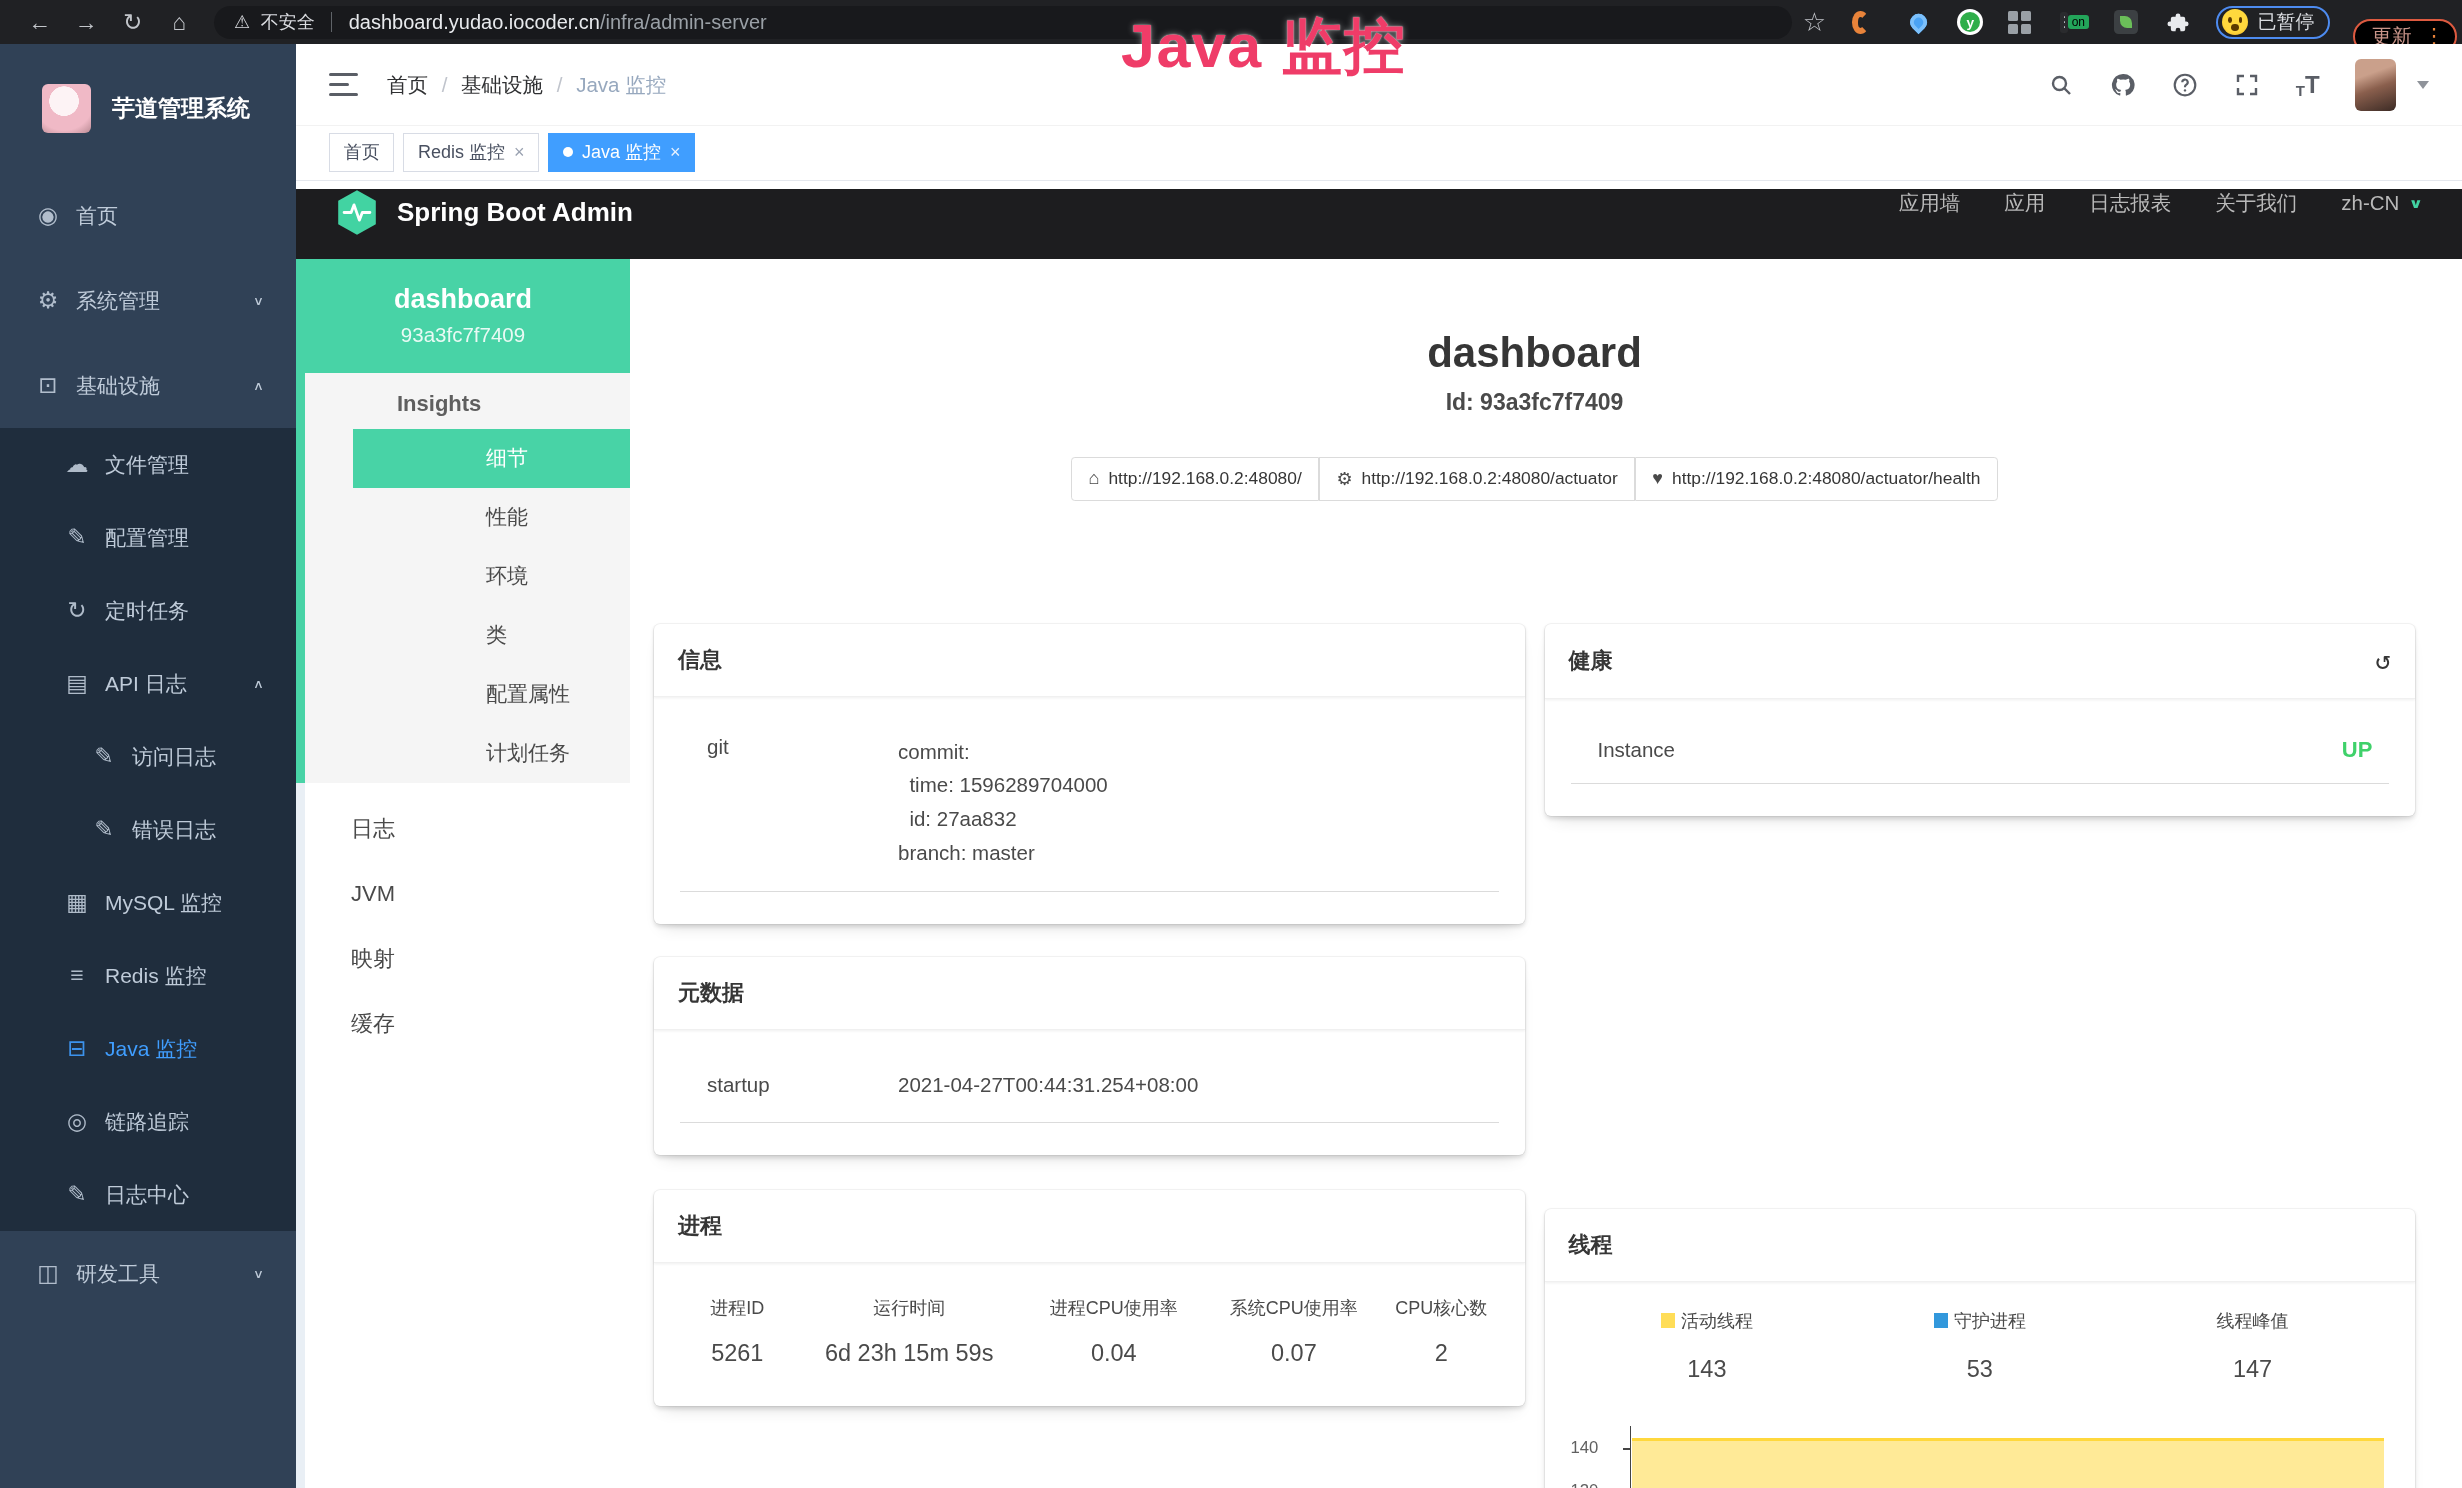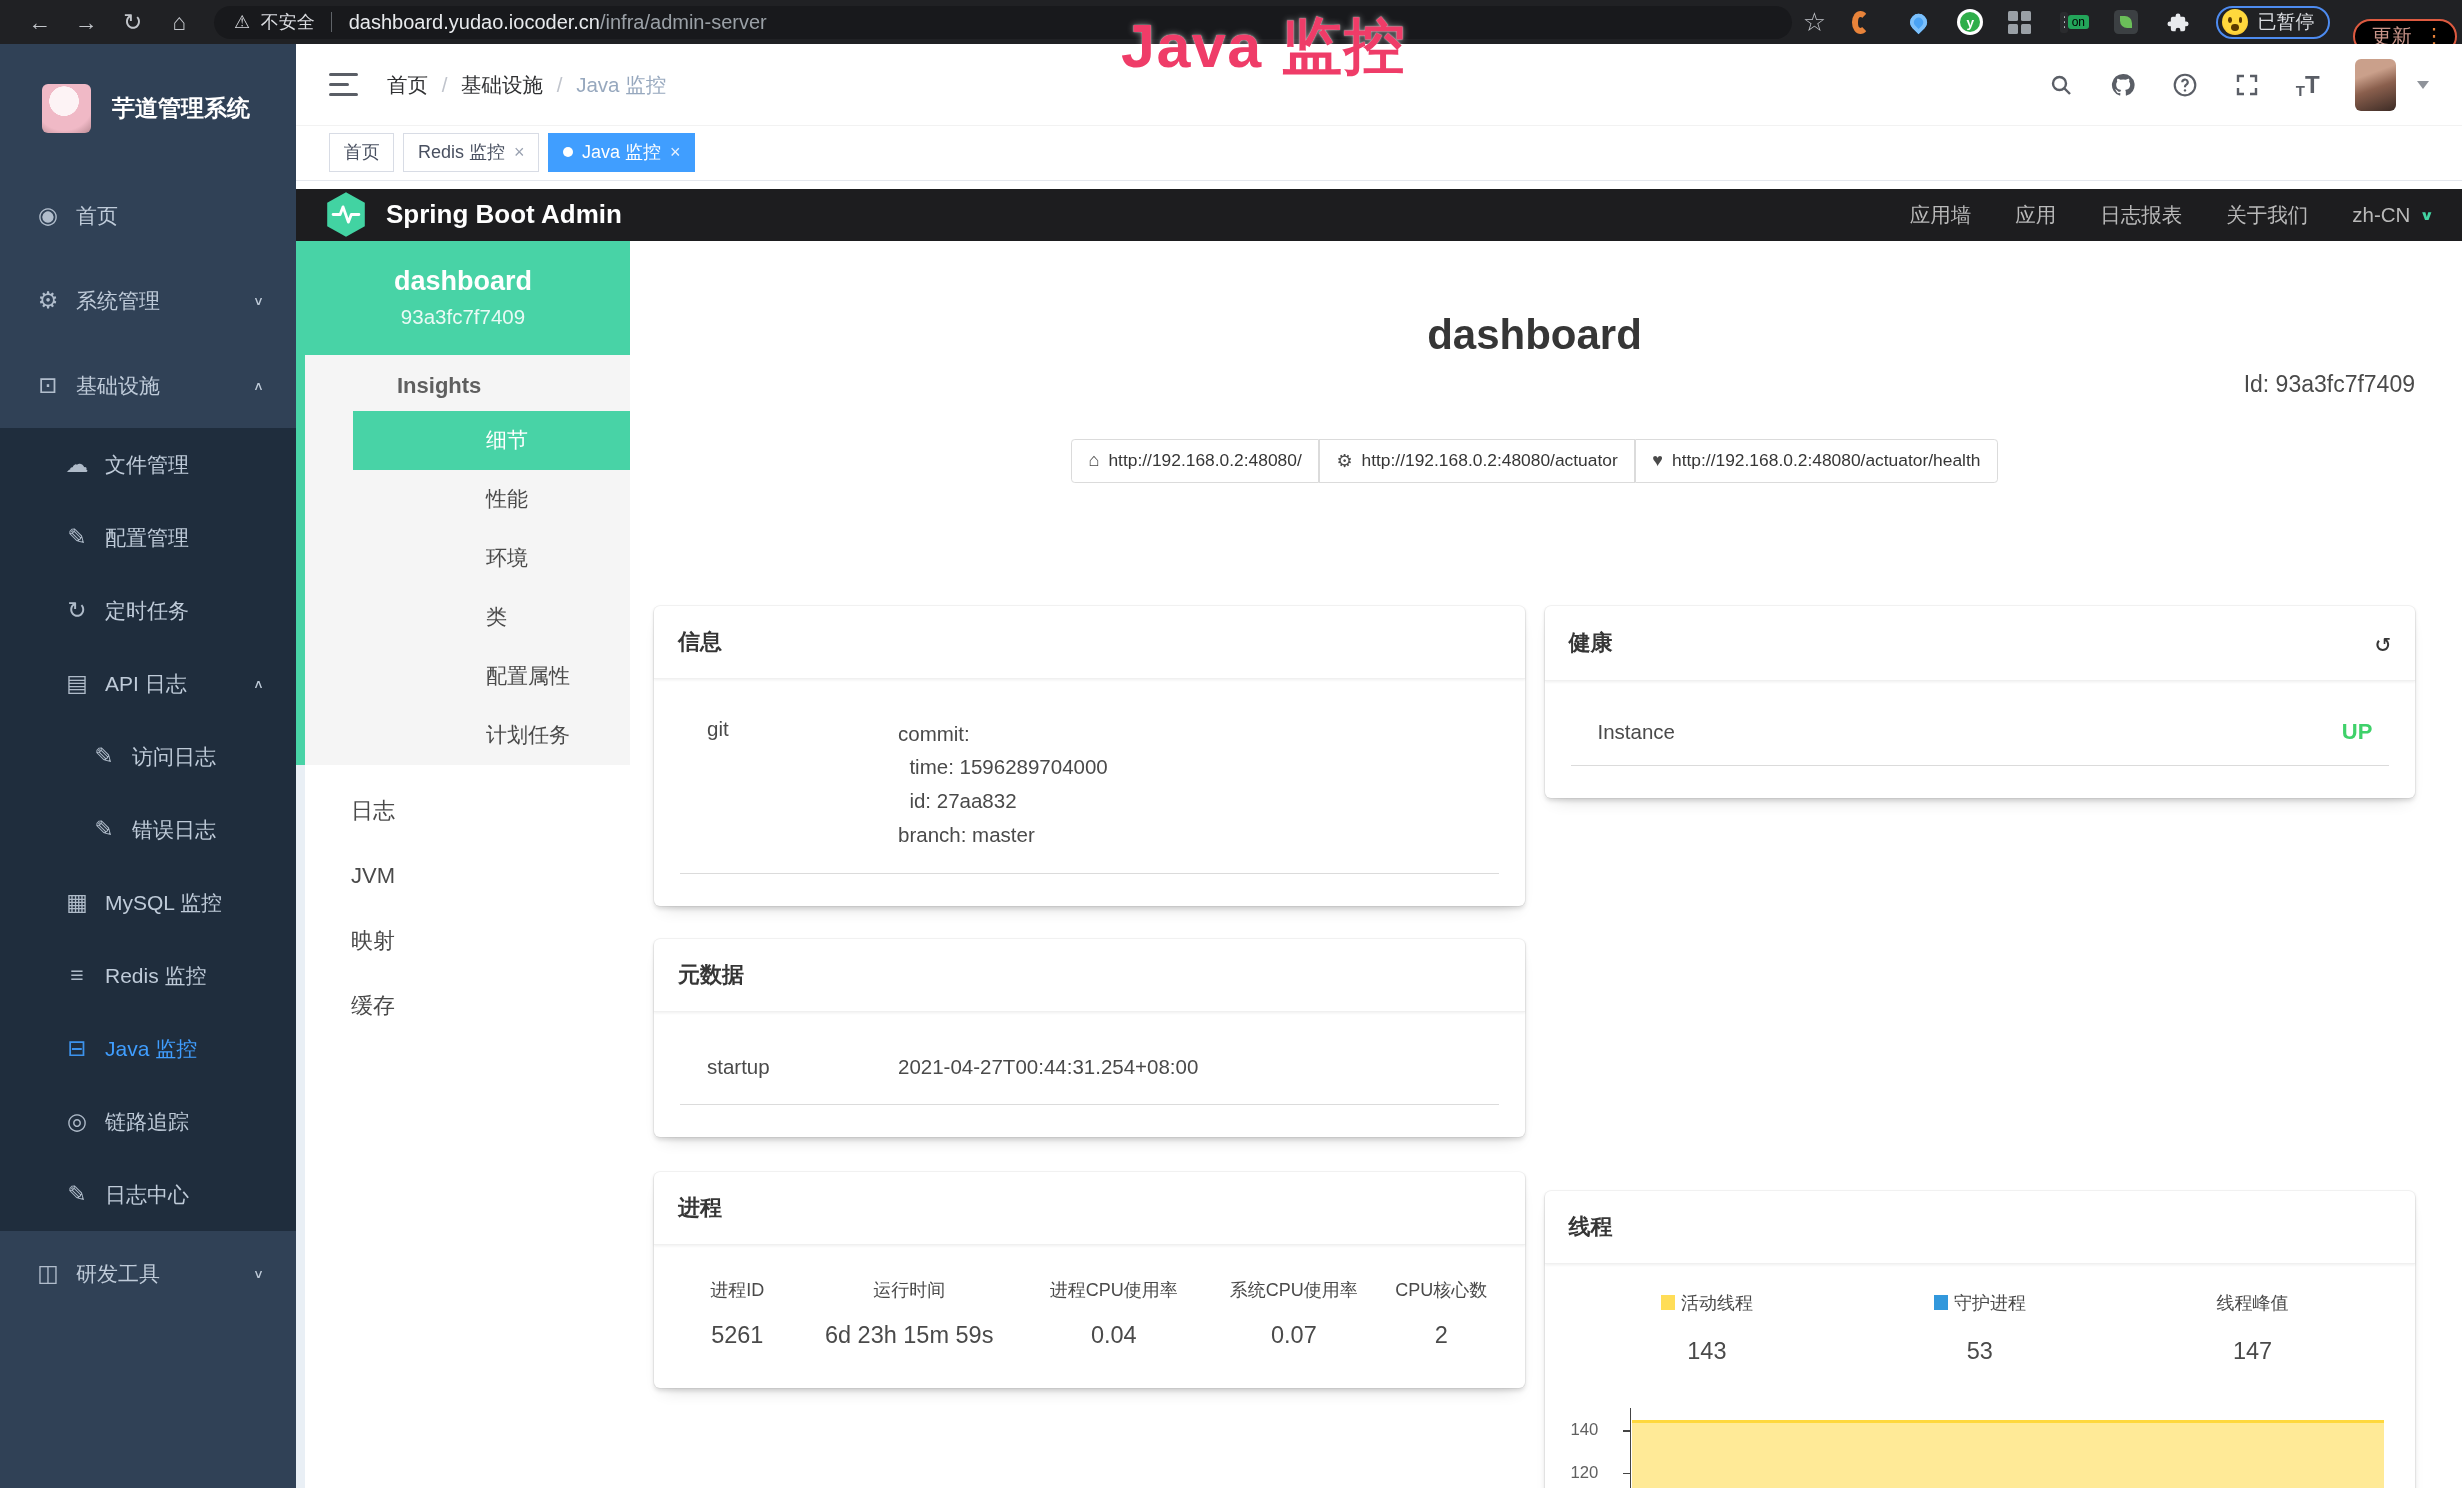--- a/index.html
+++ b/index.html
@@ -77,42 +77,42 @@
   .tags-view { height:55px; display:flex; gap:9px; padding:6.8px 0 0 33px; background:#fff; border-bottom:0.8px solid #e4e7ed; box-shadow:0 1.5px 3px rgba(0,0,0,.04); }
   .tag { height:39px; display:flex; align-items:center; gap:9px; padding:0 13.7px; border:0.8px solid #d8dce5; background:#fff;
          color:#495060; font-size:18px; cursor:pointer; }
   .tag .x { font-size:18px; color:#9aa2b1; }
   .tag.active { background:#409eff; border-color:#409eff; color:#fff; }
   .tag.active .x { color:#e8f2ff; }
   .tag .dot { width:10px; height:10px; border-radius:50%; background:#fff; }
   .sba-gap { height:7.6px; background:#fff; }
 
   
-  .sba-header { height:52px; background:#1d1d1f; display:flex; align-items:center; padding:0 28px; }
+  .sba-header { height:70px; background:#1d1d1f; display:flex; align-items:flex-start; padding:0 39px; }
   .sba-brand { display:flex; align-items:center; gap:18px; color:#fff; font-size:26px; font-weight:600; }
   .sba-nav { margin-left:auto; display:flex; align-items:center; gap:44px; font-size:20.5px; color:#b9b9b9; }
   .sba-nav .lang { display:flex; align-items:center; gap:9px; }
   .lang-caret { color:#42d3a2; font-size:18px; font-weight:700; transform:scaleY(.75); }
 
   
   .sba-body { flex:1; display:flex; background:#fff; min-height:0; }
   .sba-side { width:334px; flex:0 0 auto; display:flex; flex-direction:column; background:#fff; }
   .inst-head { height:114px; background:#48d3a6; color:#fff; text-align:center; display:flex; flex-direction:column; justify-content:center; gap:7.6px; }
   .inst-name { font-size:27px; font-weight:700; }
   .inst-id { font-size:20.5px; color:rgba(255,255,255,.88); }
   .menu-group { background:#f5f5f5; border-left:9px solid #48d3a6;padding-left:48px; }
   .insights-lbl { padding:18px 0 12px 44px; font-size:22px; font-weight:700; color:#5f5f5f; }
   .m-item { height:59px; display:flex; align-items:center; padding-left:133px; font-size:21px; color:#4a4a4a; cursor:pointer; }
   .m-item.active { background:#48d3a6; color:#fff; }
   .menu-root { flex:1; background:#fff; border-left:9px solid #e9eff5; padding-top:13.7px; }
   .r-item { height:65px; display:flex; align-items:center; padding-left:46px; font-size:22px; color:#4a4a4a; cursor:pointer; }
 
   .sba-content { flex:1; min-width:0; padding:0 47px 0 24px; position:relative; overflow:hidden; }
   .page-title { margin-top:70px; text-align:center; font-size:42px; font-weight:600; color:#363636; }
-  .page-id { margin-top:12px; text-align:right; font-size:23px; color:#4a4a4a; }
+  .page-id { margin-top:12px; text-align:center; font-size:23px; color:#4a4a4a;font-weight:bold; }
   .links { margin-top:41px; display:flex; justify-content:center; }
   .link-btn { border:0.8px solid #dbdbdb; background:#fff; height:44px; display:flex; align-items:center; gap:9px;
               padding:0 16.7px; font-size:17.4px; color:#363636; margin-left:-0.8px; cursor:pointer; }
   .link-btn:first-child { border-radius:3.8px 0 0 3.8px; margin-left:0; }
   .link-btn:last-child { border-radius:0 3.8px 3.8px 0; }
   .link-btn .g { font-size:18px; color:#4a4a4a; }
 
   .cols { display:flex; gap:20px; margin-top:123px; align-items:flex-start; }
   .col { flex:1; min-width:0; display:flex; flex-direction:column; }
   .card { background:#fff; border-radius:6px;

